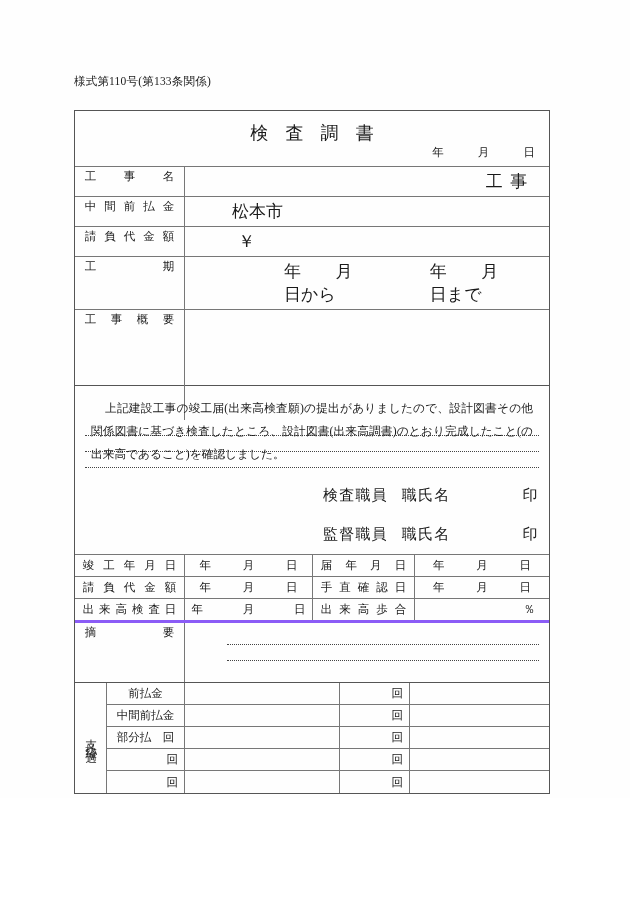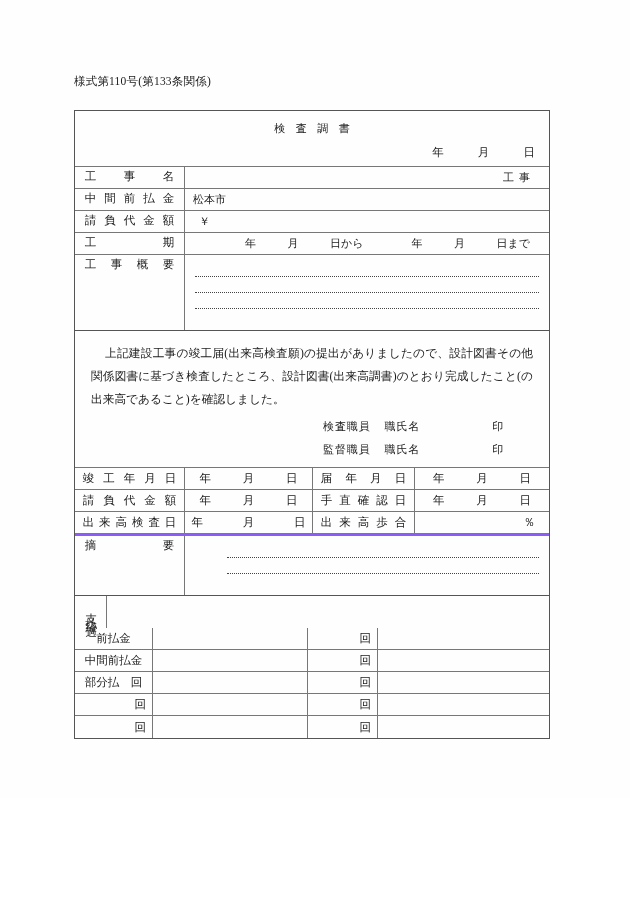--- a/index.html
+++ b/index.html
@@ -60,25 +60,26 @@
     display: flex;
     align-items: flex-start;
     justify-content: center;
     font-size: 11.5px;
     padding: 3px 6px;
   }
 
   .val {
     flex: 1 1 auto;
     box-sizing: border-box;
-    font-size: 11px;
+    font-size: 17px;
     display: flex;
     align-items: center;
     padding: 3px 8px;
     min-height: 20px;
+    margin-left: 39px;
   }
 
   
   .spread {
     display: inline-block;
     width: 100%;
     text-align: justify;
     text-align-last: justify;
     font-size: 11.5px;
     line-height: 1.2;
@@ -93,21 +94,21 @@
     position: relative;
     height: 56px;
     border-bottom: 1px solid #777;
     box-sizing: border-box;
   }
   .doc-title {
     position: absolute;
     left: 0; right: 0;
     top: 10px;
     text-align: center;
-    font-size: 11px;
+    font-size: 18px;
     letter-spacing: 0.95em;
     text-indent: 0.95em;
   }
   .title-date {
     position: absolute;
     right: 14px;
     top: 34px;
     font-size: 11.5px;
     letter-spacing: 0.1px;
   }
@@ -140,22 +141,22 @@
     padding: 12px 16px 10px 16px;
   }
   .para {
     font-size: 11.7px;
     line-height: 1.95;
     text-indent: 1.2em;
     text-align: justify;
     margin: 0;
   }
   .sign-line {
-    font-size: 11px;
-    margin-top: 8px;
+    font-size: 15px;
+    margin-top: 20px;
     padding-left: 232px;
     white-space: nowrap;
   }
   .sign-line .who { letter-spacing: 0.08em; }
   .sign-line .nm { margin-left: 14px; letter-spacing: 0.08em; }
   .sign-line .stamp { margin-left: 72px; }
 
   
   .d-lbl {
     width: 110px;
@@ -193,21 +194,20 @@
   }
   .d-val2.pct { justify-content: flex-end; padding-right: 14px; }
   .ymd .y { display:inline-block; }
   .ymd .sp1 { display:inline-block; width: 26px; }
   .ymd .sp2 { display:inline-block; width: 26px; }
 
   
   .pay-wrap {
     display: flex;
     box-sizing: border-box;
-    flex-direction: column;
   }
   .pay-side {
     width: 32px;
     flex: 0 0 32px;
     border-right: 1px solid #777;
     box-sizing: border-box;
     display: flex;
     align-items: center;
     justify-content: center;
   }
@@ -310,21 +310,21 @@
           <span class="y">年</span>
           <span class="sp1"></span>
           <span class="y">月</span>
           <span class="sp2"></span>
           <span class="y">日まで</span>
         </span>
       </div>
     </div>
 
 
-    <div class="row" style="height:76px;border-bottom:1px solid #555;">
+    <div class="row" style="height:76px;border-bottom:1px solid #555;flex-direction:column;">
       <div class="lbl">
         <span class="spread spread-c">工事概要</span>
       </div>
       <div class="dot-cell">
         <div class="dot-pad"></div>
         <div class="dot-line"></div>
         <div class="dot-pad"></div>
         <div class="dot-line"></div>
         <div class="dot-pad"></div>
         <div class="dot-line"></div>

